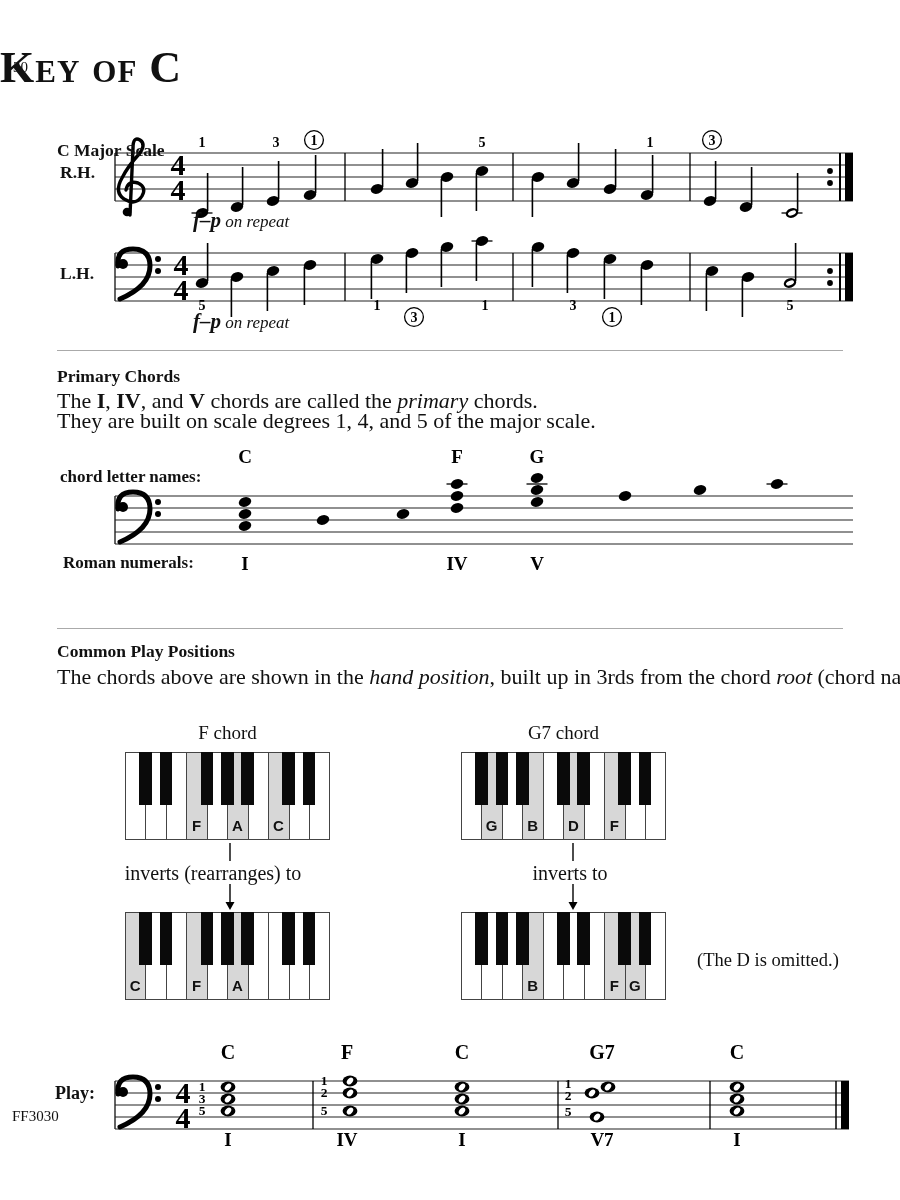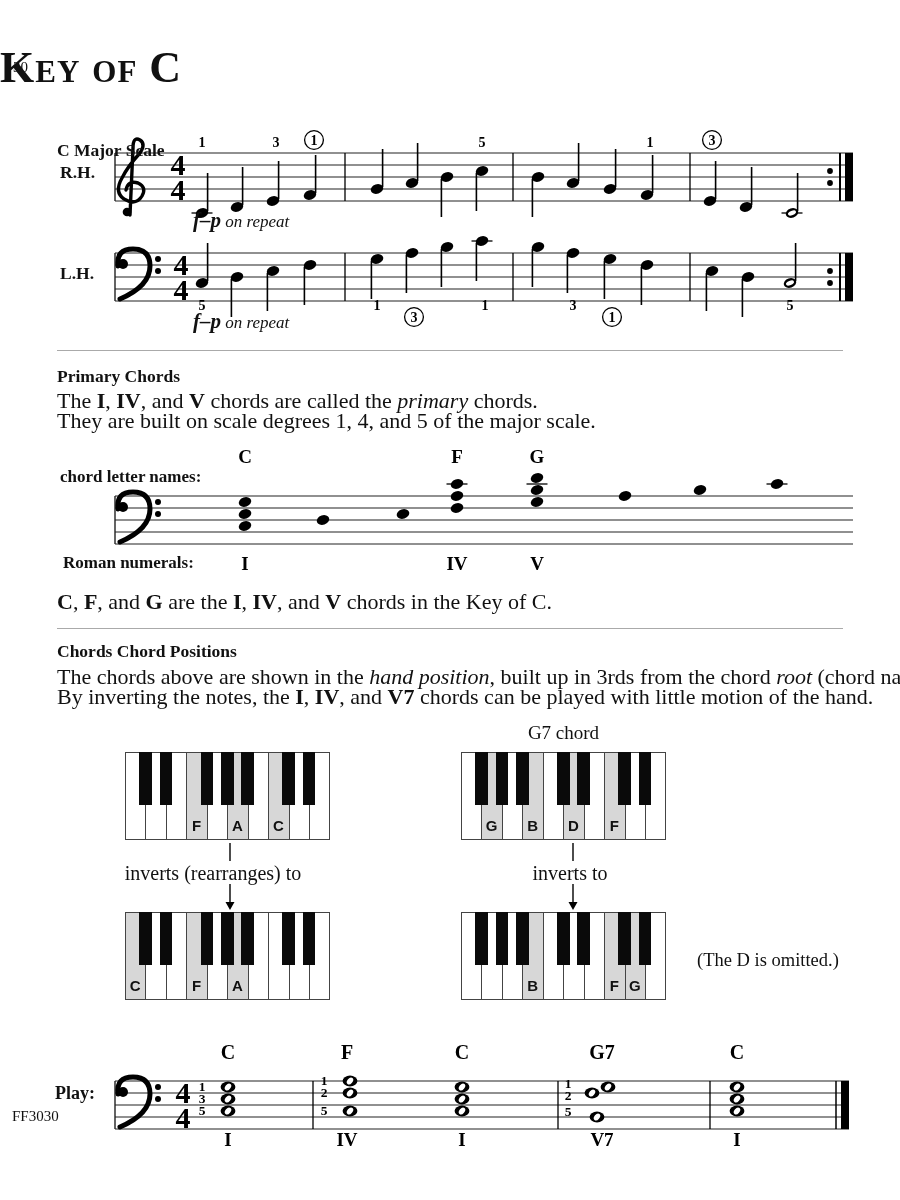--- a/index.html
+++ b/index.html
@@ -290,28 +290,27 @@
 
   <div class="abs rule" style="left:57px;top:350px;width:786px;"></div>
 
   <div class="abs h" style="left:57px;top:366px;">Primary Chords</div>
   <div class="abs body" style="left:57px;top:388px;">The <b>I</b>, <b>IV</b>, and <b>V</b> chords are called the <i>primary</i> chords.</div>
   <div class="abs body" style="left:57px;top:408px;">They are built on scale degrees 1, 4, and 5 of the major scale.</div>
 
   <div class="abs h" style="left:60px;top:446px;font-size:17px;margin-top:21px;">chord letter names:</div>
   <div class="abs h" style="left:63px;top:553px;font-size:17px;">Roman numerals:</div>
 
-  <div class="abs body" style="left:57px;top:589px;"><b>C</b>, <b>F</b>, and <b>G</b> are the <b>I</b>, <b>IV</b>, and <b>V</b> chords in the Key of C.</div>
 
   <div class="abs rule" style="left:57px;top:628px;width:786px;"></div>
 
-  <div class="abs h" style="left:57px;top:641px;">Chords Chord Positions</div>
+  <div class="abs h" style="left:57px;top:641px;">Common Play Positions</div>
   <div class="abs body" style="left:57px;top:664px;">The chords above are shown in the <i>hand position</i>, built up in 3rds from the chord <i>root</i> (chord name).</div>
-  <div class="abs body" style="left:57px;top:684px;">By inverting the notes, the <b>I</b>, <b>IV</b>, and <b>V7</b> chords can be played with little motion of the hand.</div>
-
+
+  <div class="abs kbtitle" style="left:125px;top:722px;width:205px;">F chord</div>
   <div class="abs kbtitle" style="left:461px;top:722px;width:205px;">G7 chord</div>
 
   <div id="kb0" class="kb" style="left: 125px; top: 752px; width: 204.5px; height: 88px;">
       <div class="wkey" style="left: 0px; width: 21.45px; height: 88px;"></div>
       <div class="wkey" style="left: 20.45px; width: 21.45px; height: 88px;"></div>
       <div class="wkey" style="left: 40.9px; width: 21.45px; height: 88px;"></div>
       <div class="wkey hl" style="left: 61.35px; width: 21.45px; height: 88px; background: rgb(215, 215, 215);"></div>
       <div class="klabel" style="left: 61.35px; width: 20.45px; bottom: 6px;">F</div>
       <div class="wkey" style="left: 81.8px; width: 21.45px; height: 88px;"></div>
       <div class="wkey hl" style="left: 102.25px; width: 21.45px; height: 88px; background: rgb(215, 215, 215);"></div>

